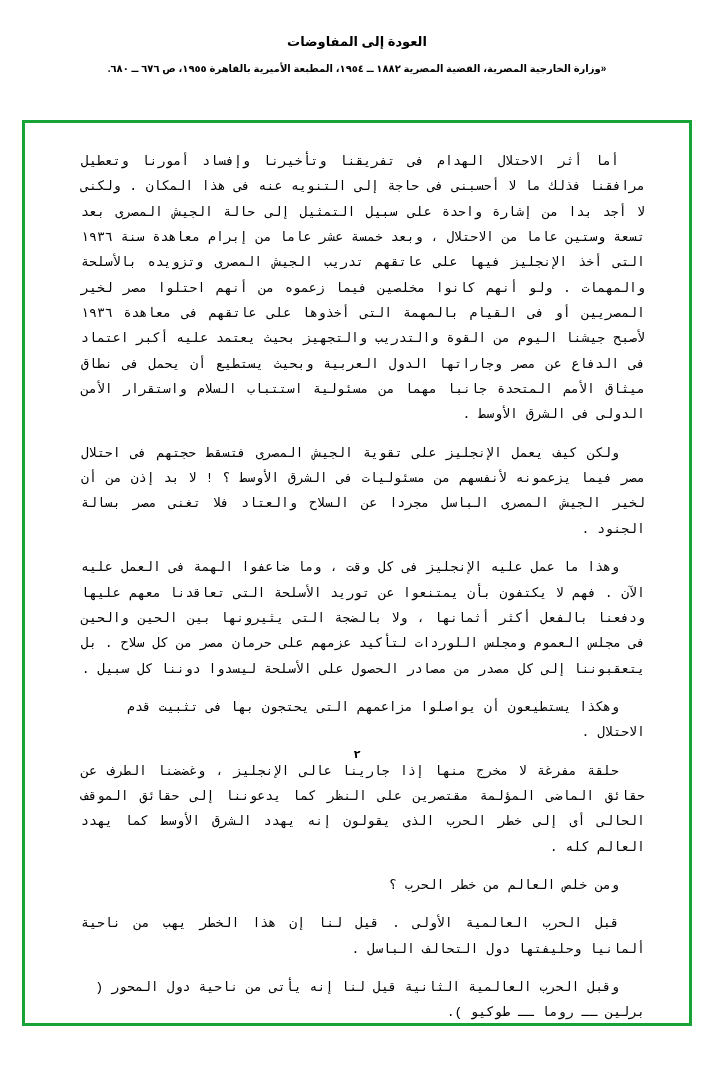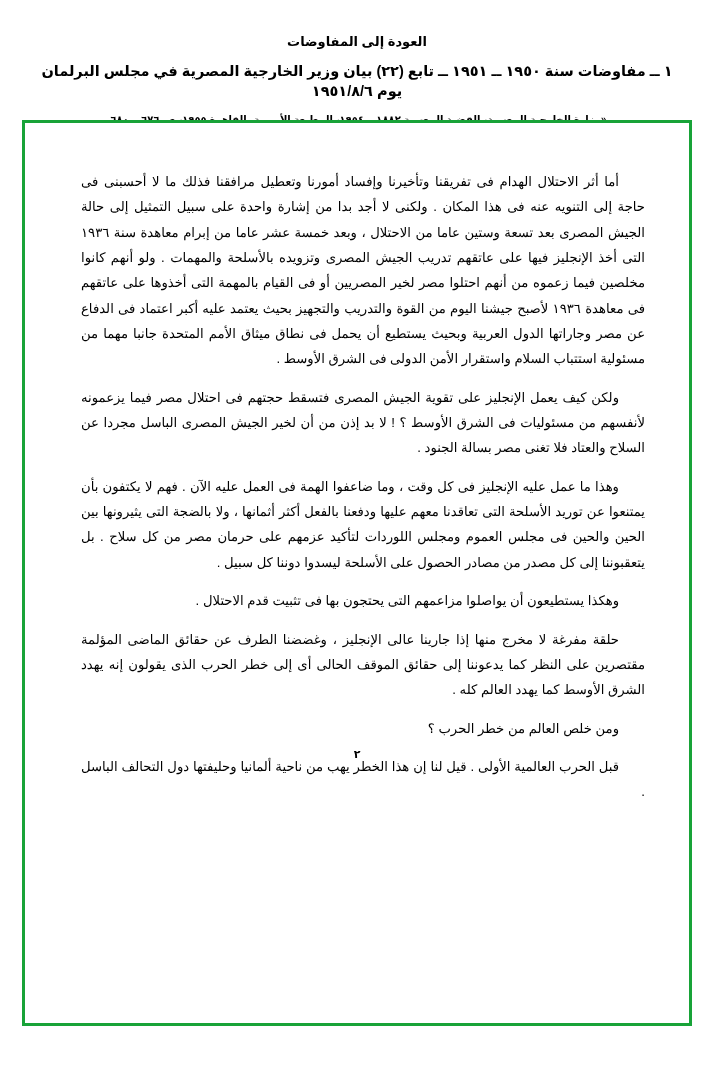--- a/index.html
+++ b/index.html
@@ -55,26 +55,25 @@
     height: 906px;
     border: 3px solid #18a338;
     box-sizing: border-box;
     background: #ffffff;
   }
   .body-text {
     position: absolute;
     top: 26px;
     right: 44px;
     left: 56px;
-    font-family: Liberation Sans, sans-serif;
+    font-family: Liberation Mono, monospace;
     font-size: 13.2px;
     line-height: 1.92;
     text-align: justify;
     text-justify: inter-word;
-    margin-top: 20px;
   }
   .para {
     margin: 0 0 13px 0;
     text-indent: 26px;
   }
   .para.short {
     text-align: right;
   }
   .page-number {
     position: absolute;
@@ -87,31 +86,31 @@
     font-weight: bold;
   }
 </style>
 </head>
 <body>
 
 <div class="page">
 
   <div class="header">
     <div class="header-title">العودة إلى المفاوضات</div>
-    <div class="header-line">١ ــ مفاوضات سنة ١٩٥٠ ــ ١٩٥١ ــ تابع (٢٢) بيان وزير الخارجية المصرية في مجلس البرلمان يوم ١٩٥١/٨/٦</div>
     <div class="header-source">«وزارة الخارجية المصرية، القضية المصرية ١٨٨٢ ــ ١٩٥٤، المطبعة الأميرية بالقاهرة ١٩٥٥، ص ٦٧٦ ــ ٦٨٠.</div>
   </div>
 
   <div class="frame">
     <div class="body-text">
       <p class="para">أما أثر الاحتلال الهدام فى تفريقنا وتأخيرنا وإفساد أمورنا وتعطيل مرافقنا فذلك ما لا أحسبنى فى حاجة إلى التنويه عنه فى هذا المكان . ولكنى لا أجد بدا من إشارة واحدة على سبيل التمثيل إلى حالة الجيش المصرى بعد تسعة وستين عاما من الاحتلال ، وبعد خمسة عشر عاما من إبرام معاهدة سنة ١٩٣٦ التى أخذ الإنجليز فيها على عاتقهم تدريب الجيش المصرى وتزويده بالأسلحة والمهمات . ولو أنهم كانوا مخلصين فيما زعموه من أنهم احتلوا مصر لخير المصريين أو فى القيام بالمهمة التى أخذوها على عاتقهم فى معاهدة ١٩٣٦ لأصبح جيشنا اليوم من القوة والتدريب والتجهيز بحيث يعتمد عليه أكبر اعتماد فى الدفاع عن مصر وجاراتها الدول العربية وبحيث يستطيع أن يحمل فى نطاق ميثاق الأمم المتحدة جانبا مهما من مسئولية استتباب السلام واستقرار الأمن الدولى فى الشرق الأوسط .</p>
       <p class="para">ولكن كيف يعمل الإنجليز على تقوية الجيش المصرى فتسقط حجتهم فى احتلال مصر فيما يزعمونه لأنفسهم من مسئوليات فى الشرق الأوسط ؟ ! لا بد إذن من أن لخير الجيش المصرى الباسل مجردا عن السلاح والعتاد فلا تغنى مصر بسالة الجنود .</p>
       <p class="para">وهذا ما عمل عليه الإنجليز فى كل وقت ، وما ضاعفوا الهمة فى العمل عليه الآن . فهم لا يكتفون بأن يمتنعوا عن توريد الأسلحة التى تعاقدنا معهم عليها ودفعنا بالفعل أكثر أثمانها ، ولا بالضجة التى يثيرونها بين الحين والحين فى مجلس العموم ومجلس اللوردات لتأكيد عزمهم على حرمان مصر من كل سلاح . بل يتعقبوننا إلى كل مصدر من مصادر الحصول على الأسلحة ليسدوا دوننا كل سبيل .</p>
       <p class="para short">وهكذا يستطيعون أن يواصلوا مزاعمهم التى يحتجون بها فى تثبيت قدم الاحتلال .</p>
       <p class="para">حلقة مفرغة لا مخرج منها إذا جارينا عالى الإنجليز ، وغضضنا الطرف عن حقائق الماضى المؤلمة مقتصرين على النظر كما يدعوننا إلى حقائق الموقف الحالى أى إلى خطر الحرب الذى يقولون إنه يهدد الشرق الأوسط كما يهدد العالم كله .</p>
       <p class="para short">ومن خلص العالم من خطر الحرب ؟</p>
       <p class="para">قبل الحرب العالمية الأولى . قيل لنا إن هذا الخطر يهب من ناحية ألمانيا وحليفتها دول التحالف الباسل .</p>
+      <p class="para short">وقبل الحرب العالمية الثانية قيل لنا إنه يأتى من ناحية دول المحور ( برلين ــ روما ــ طوكيو ).</p>
     </div>
   </div>
 
   <div class="page-number">٢</div>
 
 </div>
 
 </body></html>

